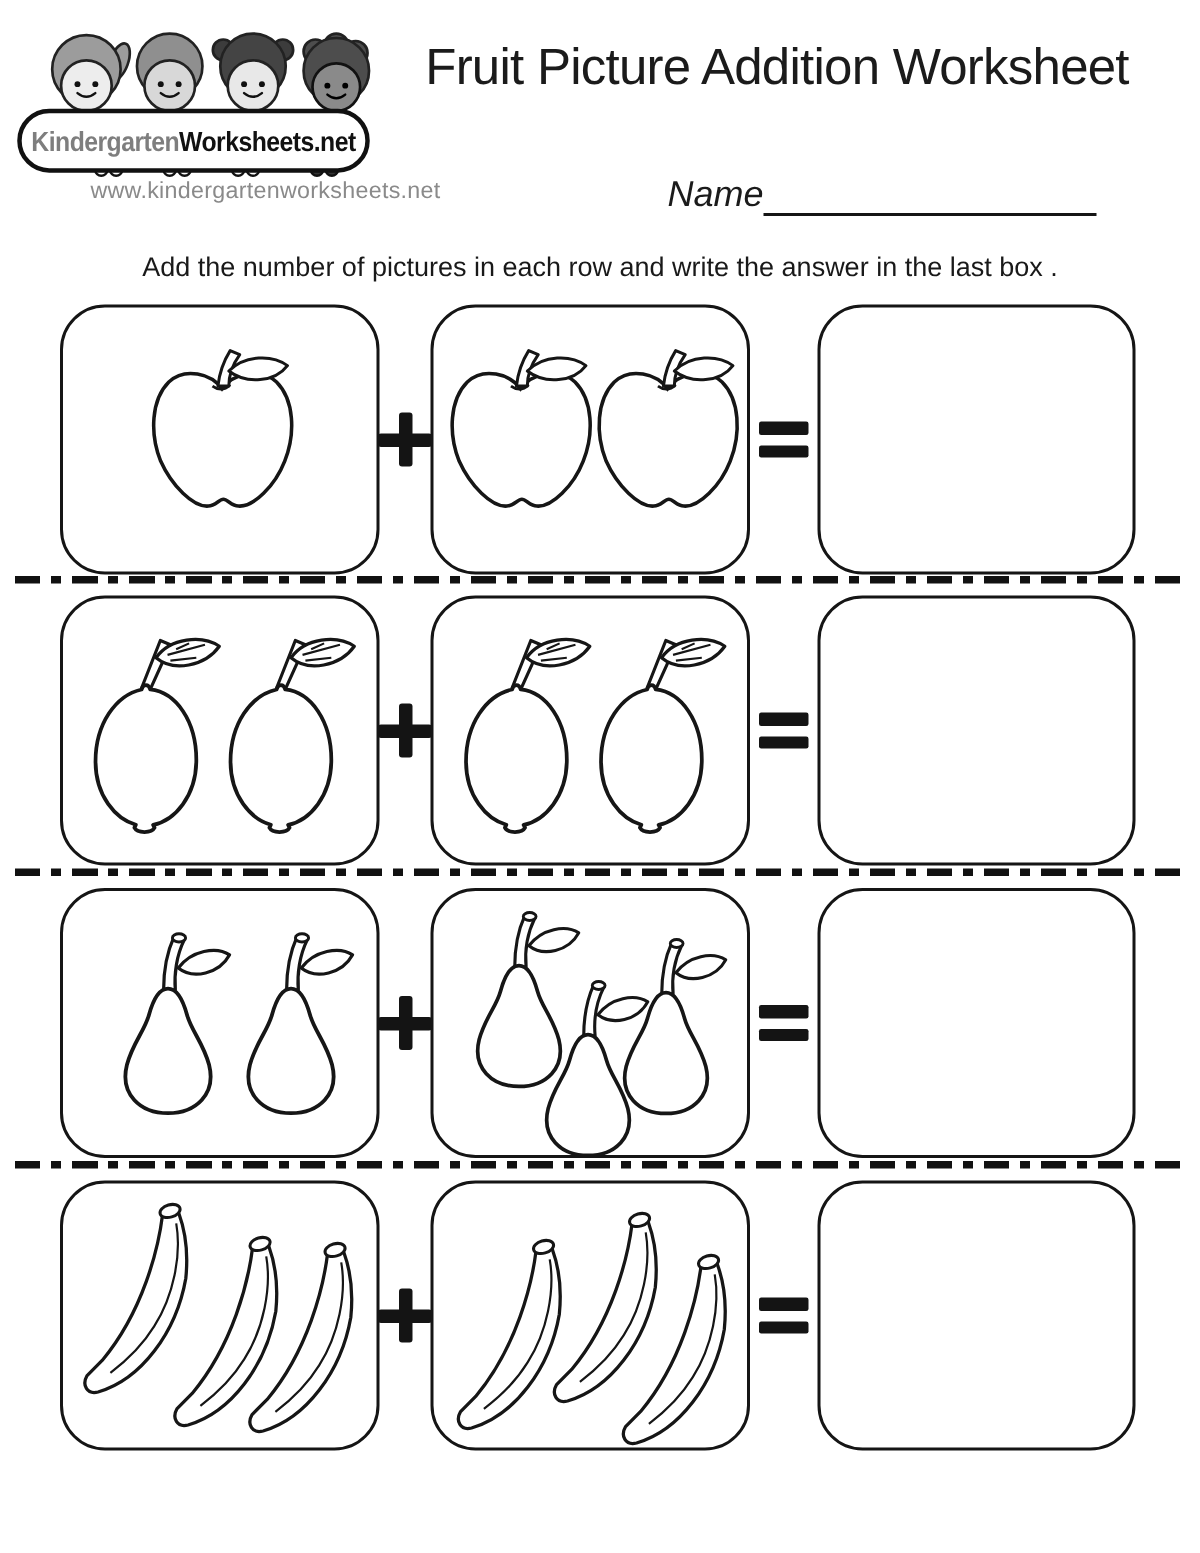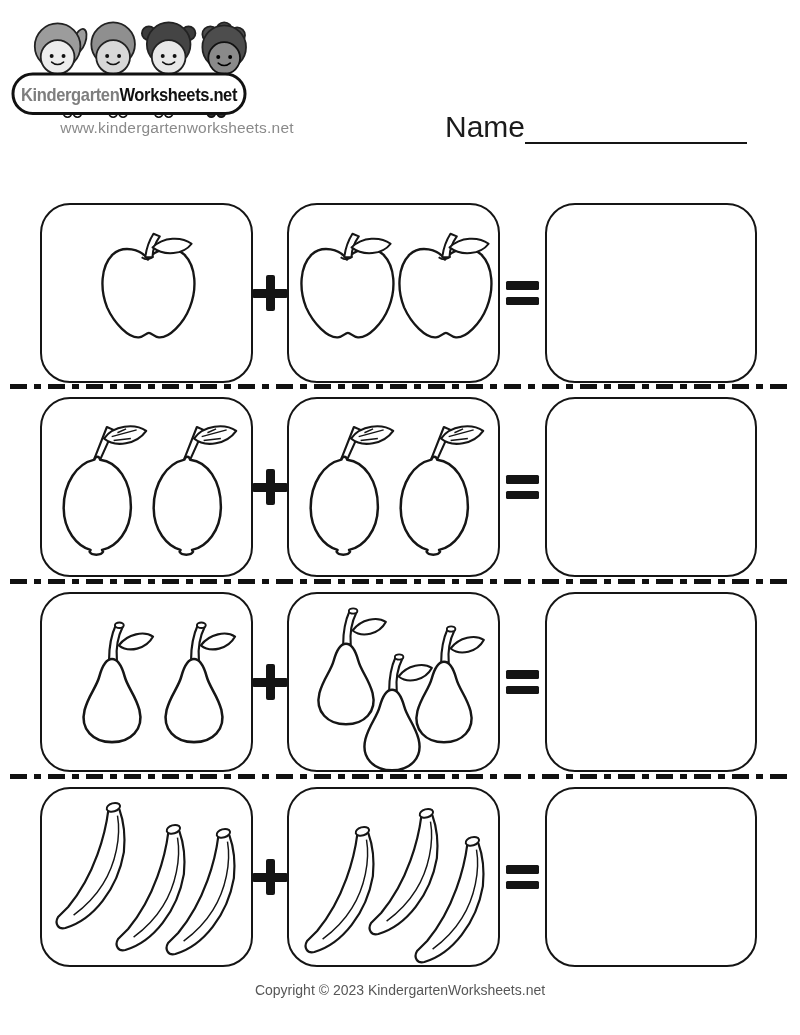--- a/index.html
+++ b/index.html
@@ -7,21 +7,21 @@
         font-family:"Liberation Sans",sans-serif;color:#1b1b1b;}
 
   
   .logo{position:absolute;left:10px;top:14px;width:238px;height:106px;}
   .sign-text{font-family:"Liberation Sans",sans-serif;font-weight:bold;font-size:18.5px;letter-spacing:-0.4px;}
   .site-url{position:absolute;left:6px;top:119px;width:246px;text-align:center;
             font-size:15.5px;color:#8a8a8a;letter-spacing:.2px;margin-left:48px;}
   .title{position:absolute;left:248px;top:26px;width:540px;margin:0;text-align:center;
          font-size:34px;font-weight:400;letter-spacing:-.5px;color:#1b1b1b;}
   .name-line{position:absolute;left:445px;top:110px;display:flex;align-items:flex-end;}
-  .name-label{font-size:30px;}
+  .name-label{font-size:24px;font-style:italic;}
   .name-underline{display:inline-block;width:222px;height:32px;border-bottom:2.6px solid #151515;}
   .instruction{position:absolute;left:0;top:168px;width:100%;margin:0;text-align:center;
                font-size:18px;color:#191919;}
 
   
   #problem-rows{position:absolute;inset:0;}
   .prob-row{position:absolute;left:40px;width:720px;height:180px;}
   .fbox{position:absolute;top:0;width:213px;height:180px;background:#fff;
         border:2.6px solid #151515;border-radius:30px;box-sizing:border-box;overflow:hidden;}
   .fbox.addend1{left:0;}
@@ -100,26 +100,28 @@
       <ellipse cx="203" cy="100" rx="4" ry="3.6" fill="#333"></ellipse>
         <ellipse cx="213" cy="100" rx="4" ry="3.6" fill="#333"></ellipse>
     </g>
 
     <rect x="3" y="60" width="234" height="40" rx="20" fill="#fff" stroke="#111" stroke-width="3"></rect>
     <text class="sign-text" x="120" y="87" text-anchor="middle" textLength="218" lengthAdjust="spacingAndGlyphs"><tspan fill="#7e7e7e">Kindergarten</tspan><tspan fill="#111">Worksheets.net</tspan></text>
   </svg>
 
   <div class="site-url">www.kindergartenworksheets.net</div>
 
+  <h1 class="title">Fruit Picture Addition Worksheet</h1>
 
   <div class="name-line">
     <span class="name-label">Name</span>
     <span class="name-underline"></span>
   </div>
 
+  <p class="instruction">Add the number of pictures in each row and write the answer in the last box .</p>
 
   <div id="problem-rows">
       <div class="prob-row" style="top: 203px;">
         <div class="fbox addend1">
           <svg class="fruit" viewBox="0 0 110 125" style="left:56px;top:22px;width:100px;height:118px">
             <use href="#sym-apple"></use>
           </svg>
         </div>
         <div class="op op-plus">
           <span class="plus-shape"></span>
@@ -228,21 +230,20 @@
           <span class="sr-only">=</span>
         </div>
         <div class="fbox answer"></div>
       </div>
       <div class="separator" style="top: 384px;"></div>
       <div class="separator" style="top: 579px;"></div>
       <div class="separator" style="top: 774px;"></div>
     </div>
 
   <div class="footer">
-    <div>Copyright © 2023 KindergartenWorksheets.net</div>
   </div>
 
   <svg width="0" height="0" style="position:absolute" aria-hidden="true">
     <defs>
       <symbol id="sym-apple" viewBox="0 0 110 125">
         <path d="M55 33 C47 22 28 17 16 28 C3 41 2 66 10 86 C18 104 34 120 45 119 C50 119 53 114 56 114 C59 114 62 119 67 119 C78 120 94 104 101 86 C109 66 108 41 95 28 C83 17 63 22 55 33 Z" fill="#fff" stroke="#161616" stroke-width="2.6"></path>
         <path d="M48 31 Q55 36 61 30" fill="none" stroke="#161616" stroke-width="2"></path>
         <path d="M52 31 C53 22 56 13 61 5 L68 8 C63 15 60 24 60 31 Z" fill="#fff" stroke="#161616" stroke-width="2.2" stroke-linejoin="round"></path>
         <path d="M60 20 C72 8 92 8 103 16 C94 28 73 30 60 20 Z" fill="#fff" stroke="#161616" stroke-width="2.2" stroke-linejoin="round"></path>
       </symbol>

